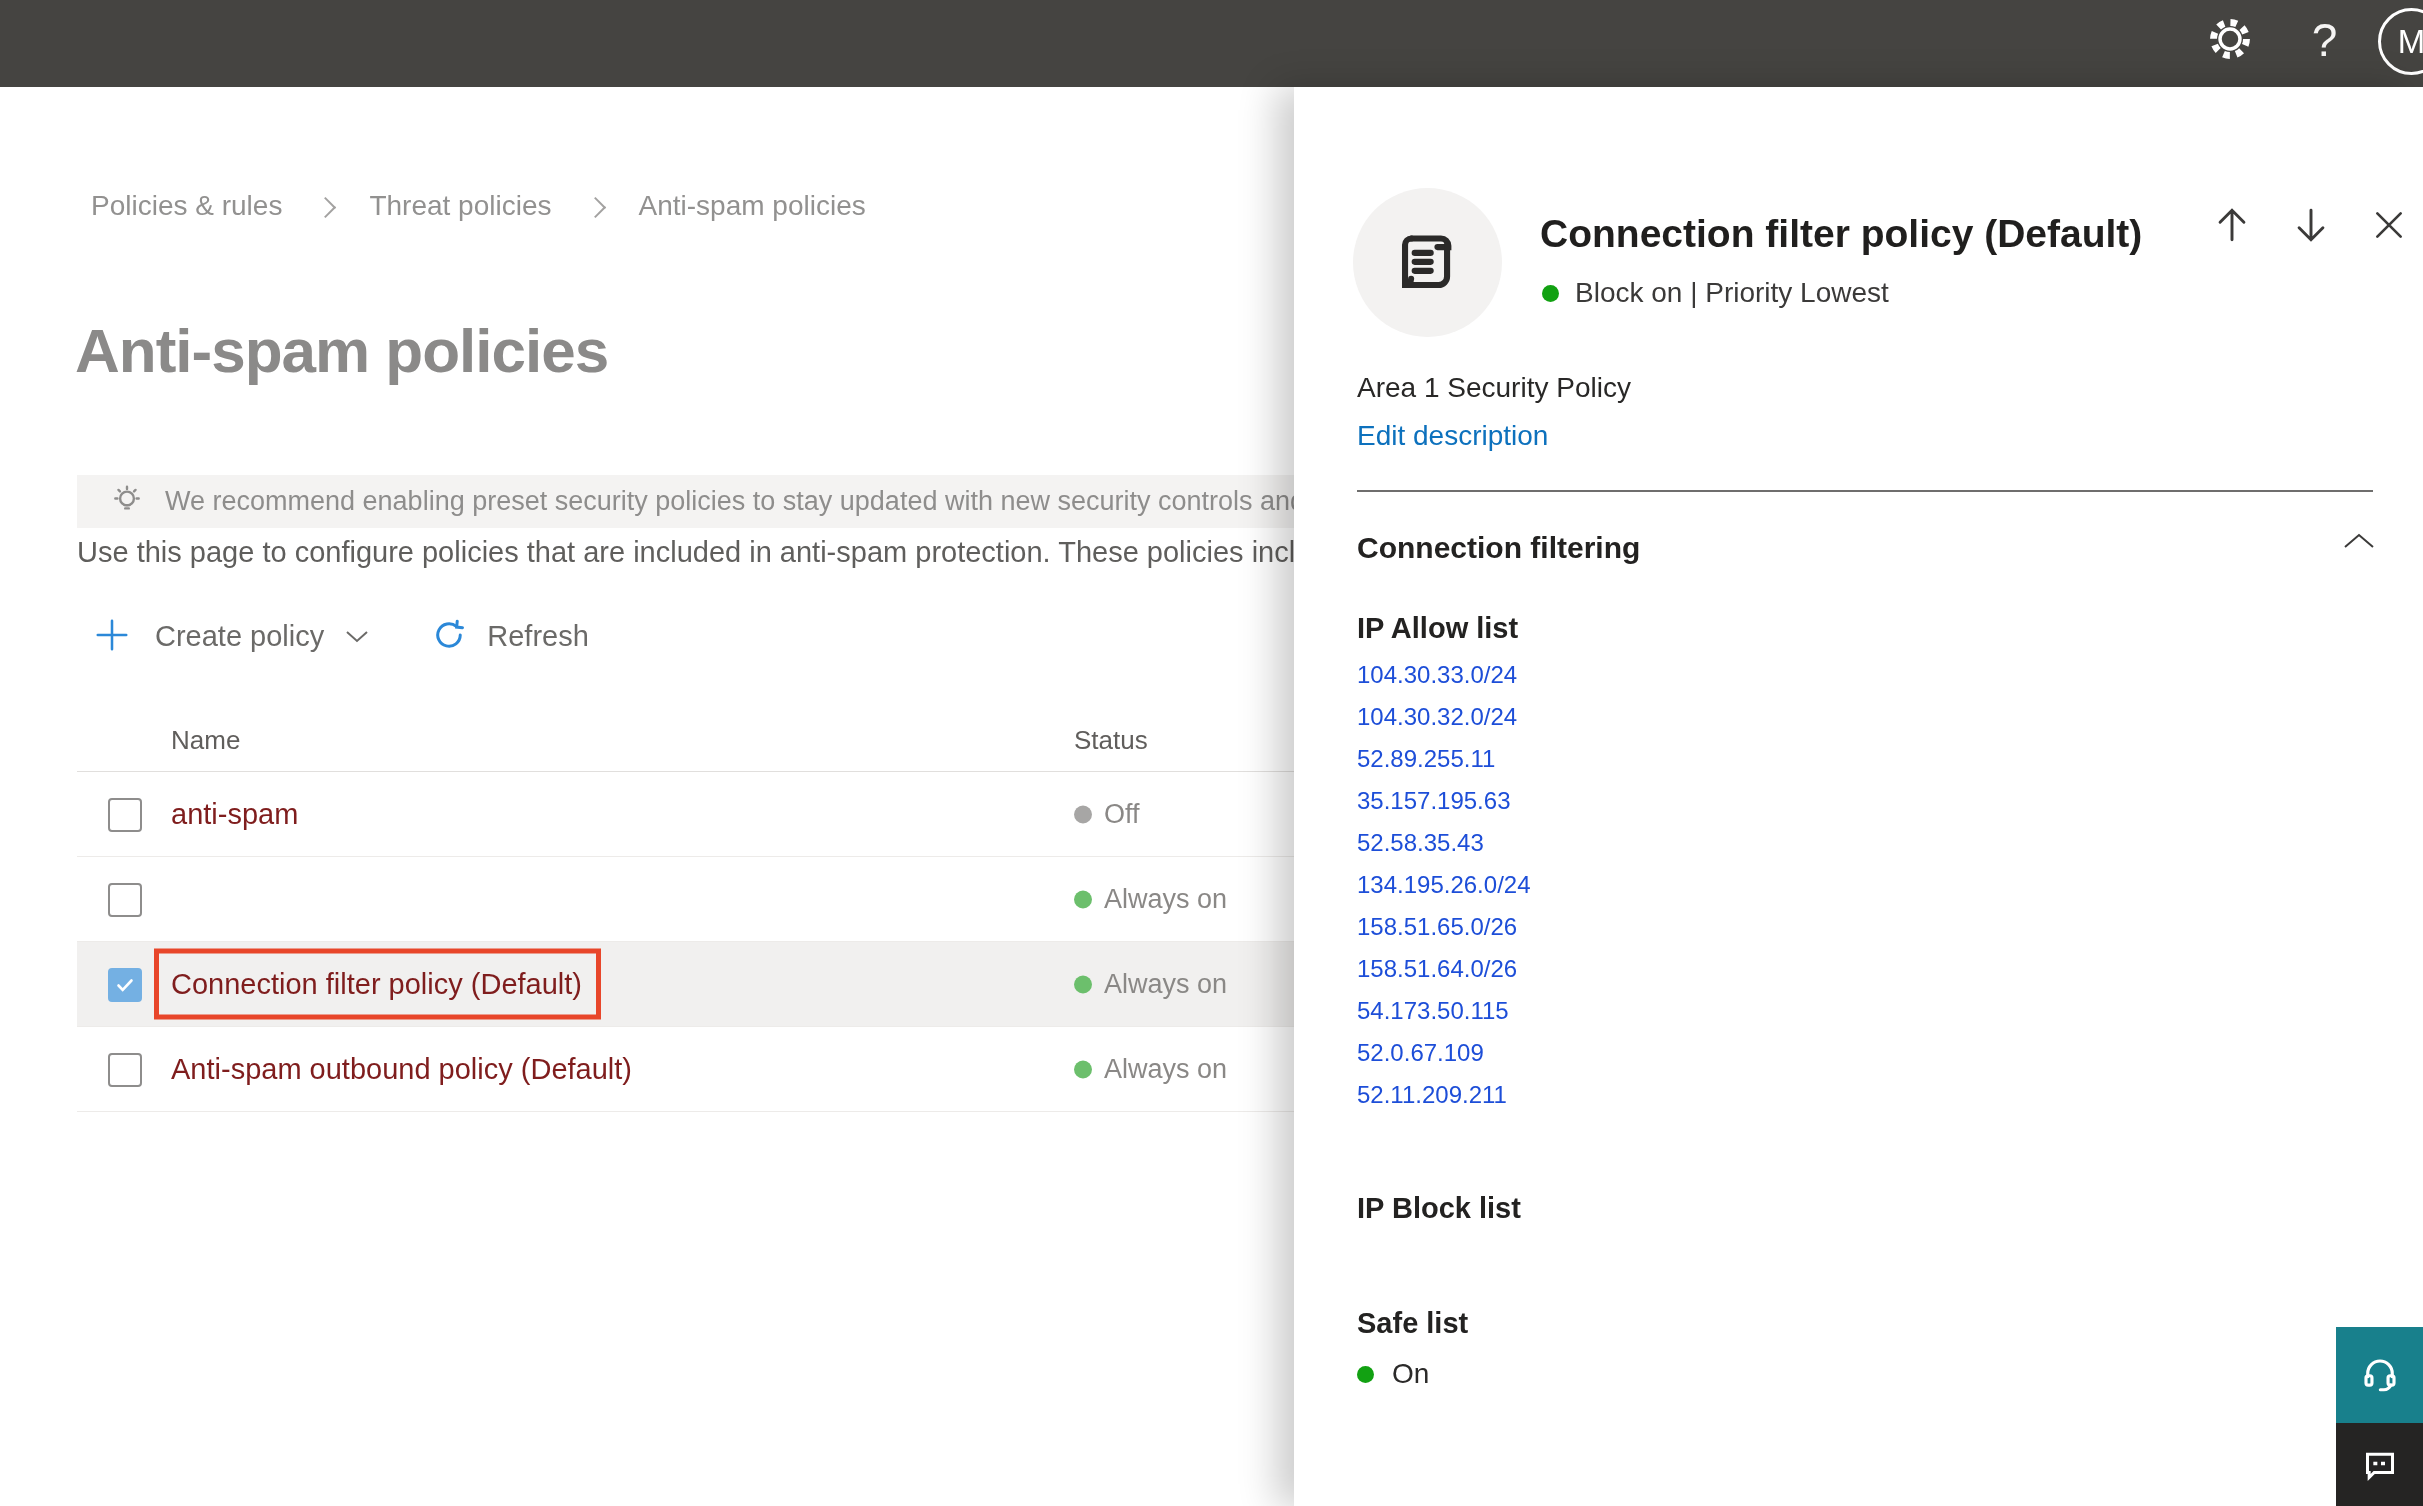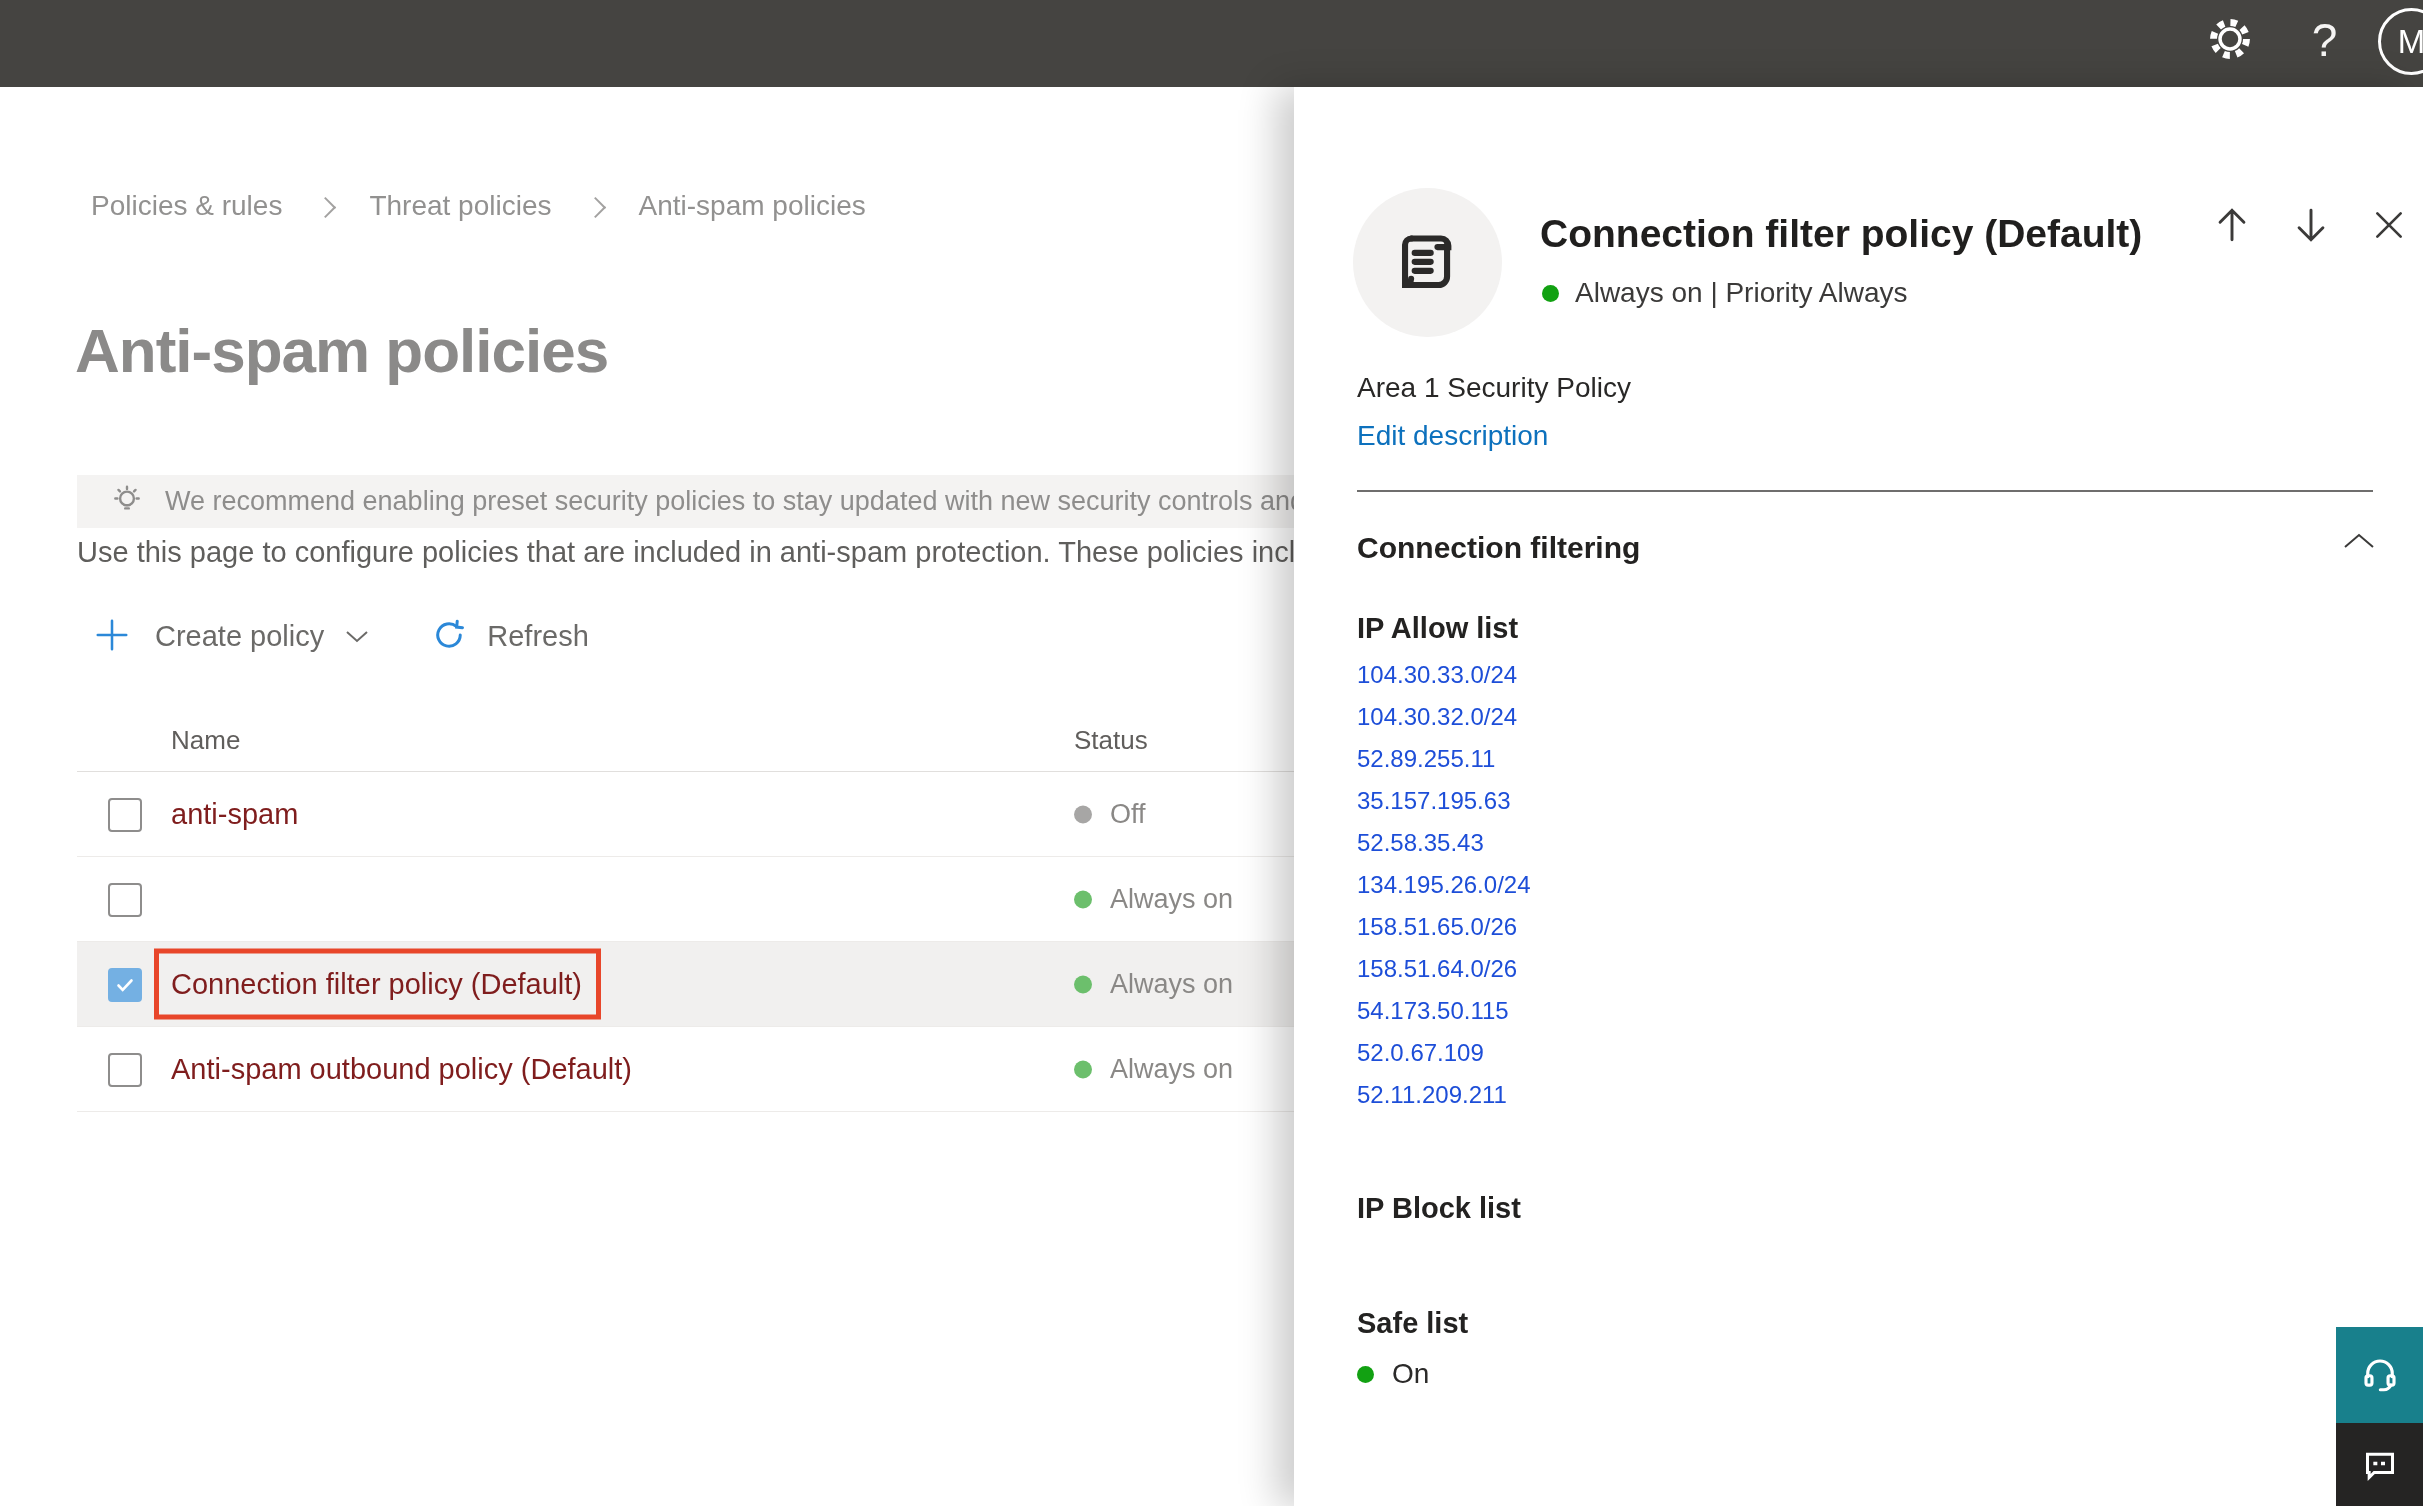--- a/index.html
+++ b/index.html
@@ -38,21 +38,21 @@
   .th-name{position:absolute;left:94px;top:14px;font-size:26px;color:#605e5c;}
   .th-status{position:absolute;left:997px;top:14px;font-size:26px;color:#605e5c;}
   .rows{left:77px;top:772px;width:1277px;}
   .row{position:relative;height:85px;border-bottom:1px solid #edebe9;box-sizing:border-box;display:block;}
   .row.selected{background:#f1f0ef;}
   .cbx{position:absolute;left:31px;top:26px;width:34px;height:34px;border:2px solid #8e8d8c;border-radius:4px;
        box-sizing:border-box;cursor:pointer;background:#fff;}
   .cbx.checked{background:#74b0e3;border-color:#74b0e3;display:flex;align-items:center;justify-content:center;}
   .row-name{position:absolute;left:94px;top:50%;transform:translateY(-50%);font-size:29px;color:#7f1d1d;white-space:nowrap;}
   .row-name.boxed{left:77px;border:5px solid #e8462a;padding:14px 14px 14px 12px;}
-  .row-status{position:absolute;left:997px;top:50%;transform:translateY(-50%);display:flex;align-items:center;gap:18px;}
+  .row-status{position:absolute;left:997px;top:50%;transform:translateY(-50%);display:flex;align-items:center;gap:12px;}
   .dot{width:18px;height:18px;border-radius:50%;}
   .dot.gray{background:#a7a6a5;}
   .dot.green{background:#6cbf6c;}
   .status-text{font-size:27px;color:#8a8886;}
 
   
   .panel{left:1294px;top:87px;width:1130px;height:1420px;background:#ffffff;
          box-shadow:-18px 0 36px rgba(0,0,0,0.20);}
   .panel .pbtn{position:absolute;top:115px;width:46px;height:46px;display:flex;align-items:center;justify-content:center;cursor:pointer;}
   .p-avatar{position:absolute;left:59px;top:101px;width:149px;height:149px;border-radius:50%;background:#f3f2f1;
@@ -222,21 +222,21 @@
         <path d="M7 4.5 a2 2 0 0 0 -2 2 V19 h10.5 a2.6 2.6 0 0 0 2.6 -2.6 V6.5"></path>
         <path d="M5 19 a1.9 1.9 0 0 0 1.9 -1.9"></path>
         <path d="M8 9 h5 M8 11.8 h5 M8 14.6 h5"></path>
       </svg>
     </div>
 
     <div class="p-title">Connection filter policy (Default)</div>
 
     <div class="p-status">
       <span class="sdot"></span>
-      <span class="p-status-text">Always on | Priority Always</span>
+      <span class="p-status-text">Block on | Priority Lowest</span>
     </div>
 
     <div class="p-desc">Area 1 Security Policy</div>
 
     <div class="p-editdesc">Edit description</div>
 
     <div class="p-divider"></div>
 
     <div class="p-section">Connection filtering</div>
     <div class="p-chevron">

